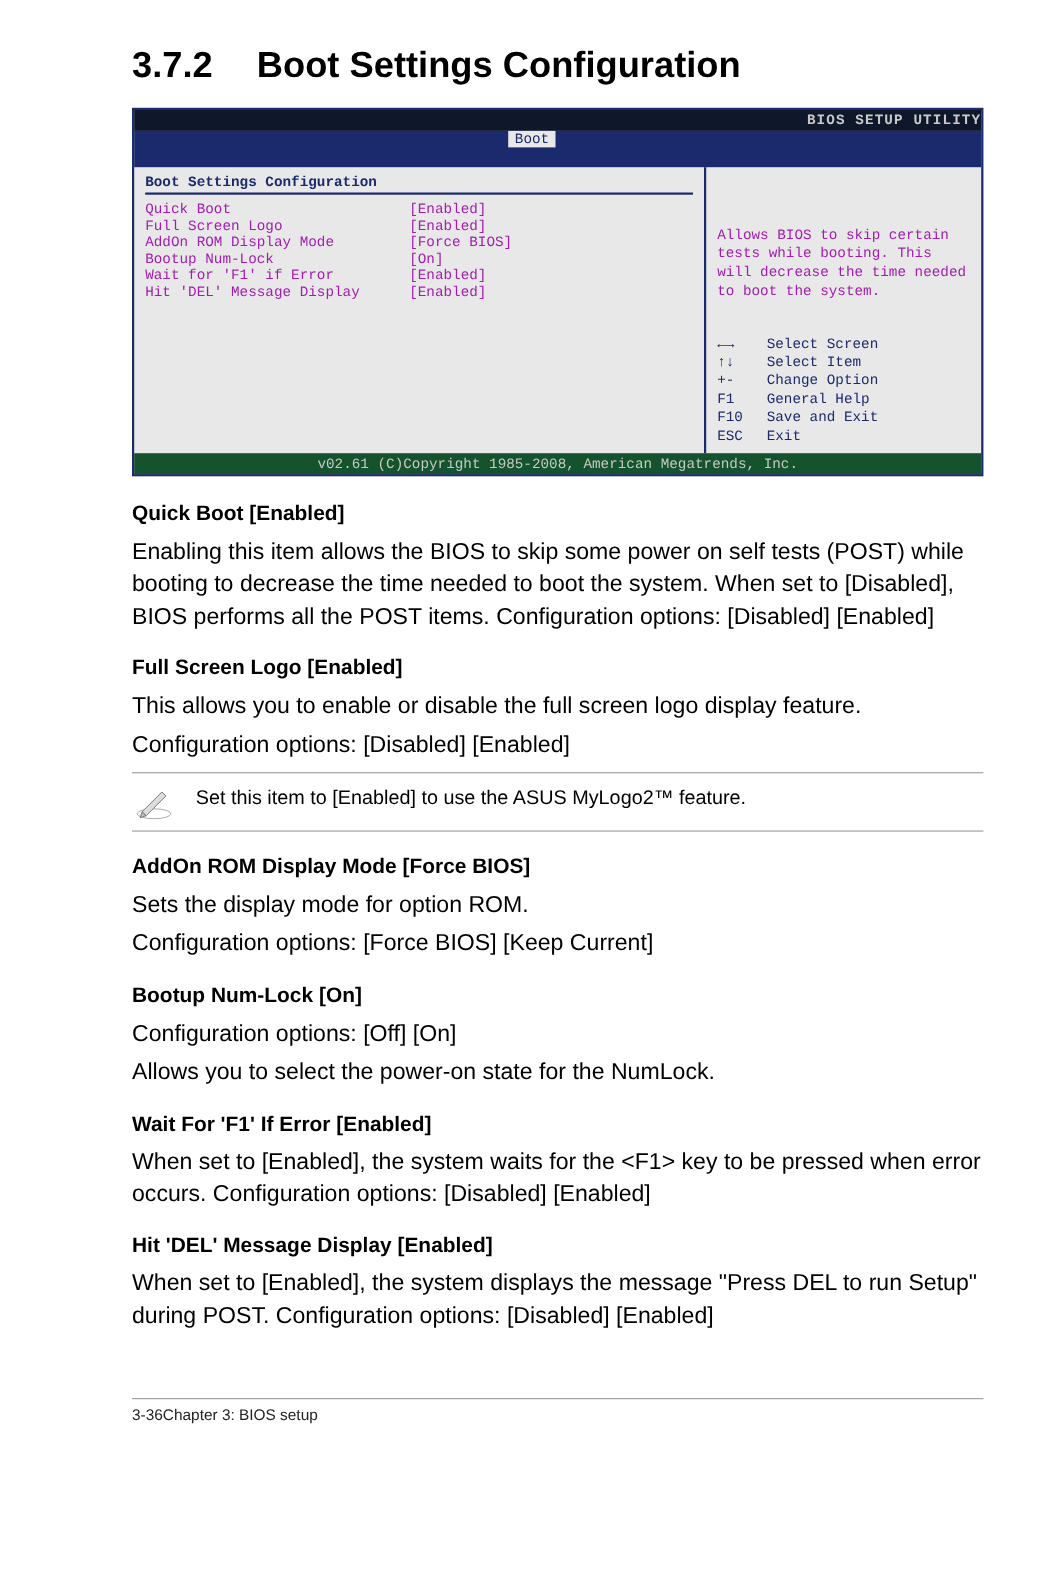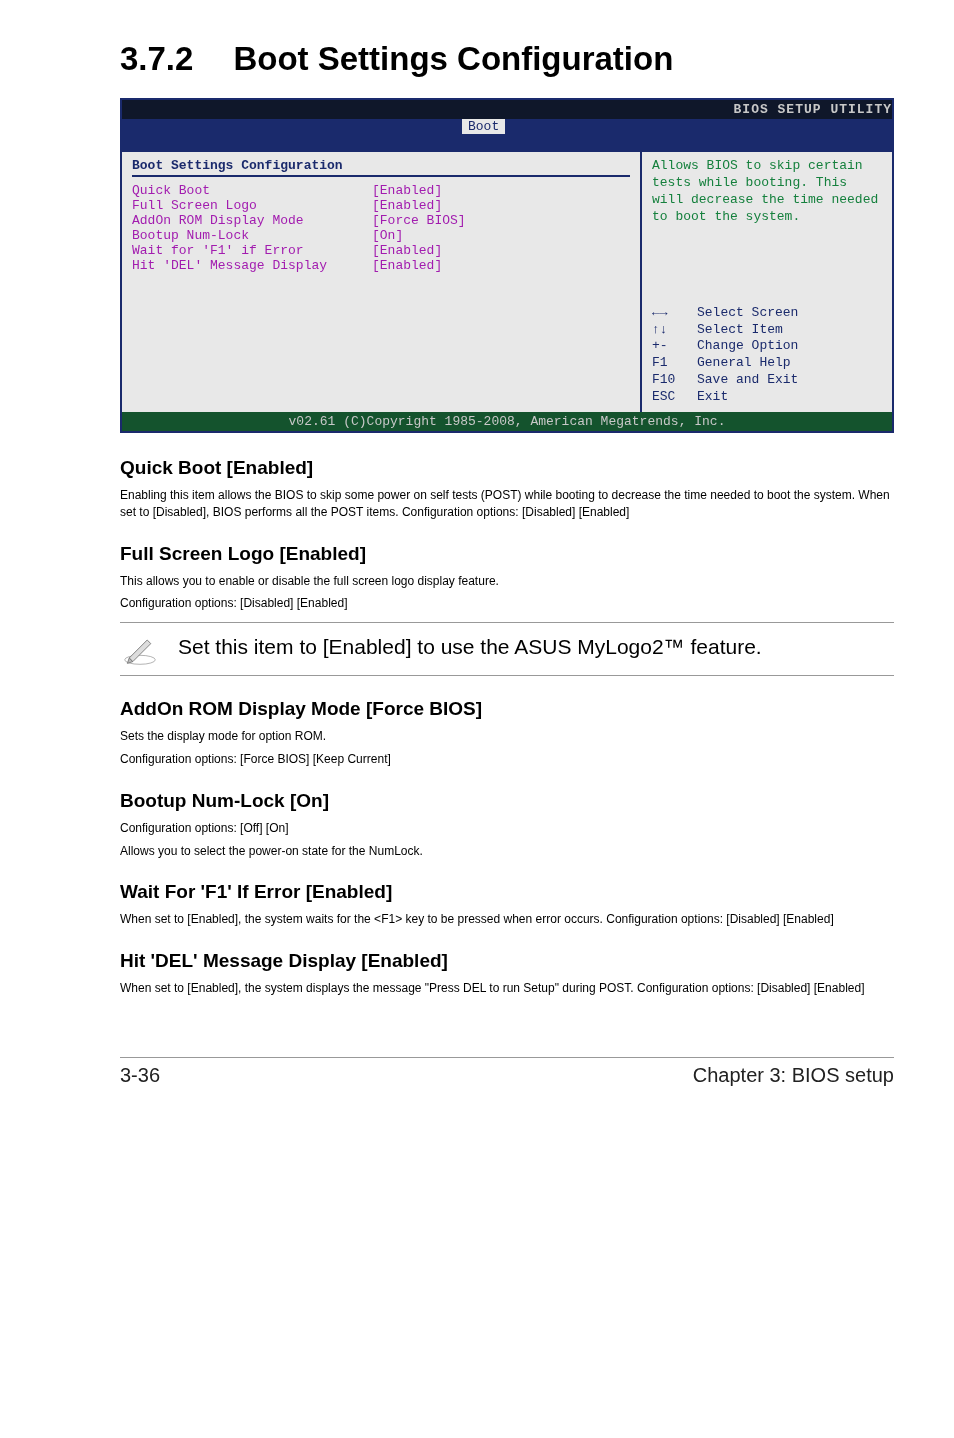--- a/index.html
+++ b/index.html
@@ -77,22 +77,23 @@
     display: flex;
     color: #a21caf;
   }
   .bios-row .label {
     flex: 0 0 240px;
   }
   .bios-row .value {
     flex: 1;
   }
   .help-text {
-    color: #15803d;
+    color: #a21caf;
     line-height: 1.3;
+    margin-top: 48px;
   }
   .nav-keys {
     color: #1a2a6c;
     line-height: 1.3;
   }
   .nav-row {
     display: flex;
   }
   .nav-key {
     flex: 0 0 45px;
@@ -102,50 +103,48 @@
     color: #c8c8c8;
     text-align: center;
     padding: 2px 0;
   }
   h3.subhead {
     font-size: 19px;
     font-weight: bold;
     margin: 22px 0 8px 0;
   }
   p.body {
-    font-size: 12px;
+    font-size: 21px;
     line-height: 1.4;
     margin: 0 0 6px 0;
   }
   .note-block {
     border-top: 1px solid #999;
     border-bottom: 1px solid #999;
     padding: 8px 0;
     margin: 10px 0 10px 0;
     display: flex;
     align-items: flex-start;
     gap: 18px;
   }
   .note-icon {
     flex: 0 0 40px;
     height: 36px;
   }
   .note-text {
-    font-size: 21px;
+    font-size: 18px;
     padding-top: 4px;
   }
   .page-footer {
     margin-top: 60px;
     border-top: 1px solid #999;
     padding-top: 6px;
     display: flex;
-    justify-content: space-between;
-    font-size: 20px;
+    font-size: 14px;
     color: #222;
-    gap: 24px;
   }
 </style>
 </head>
 <body>
 
 <div class="page">
 
   <h2 class="section-num">
     <span class="num">3.7.2</span><span>Boot Settings Configuration</span>
   </h2>

